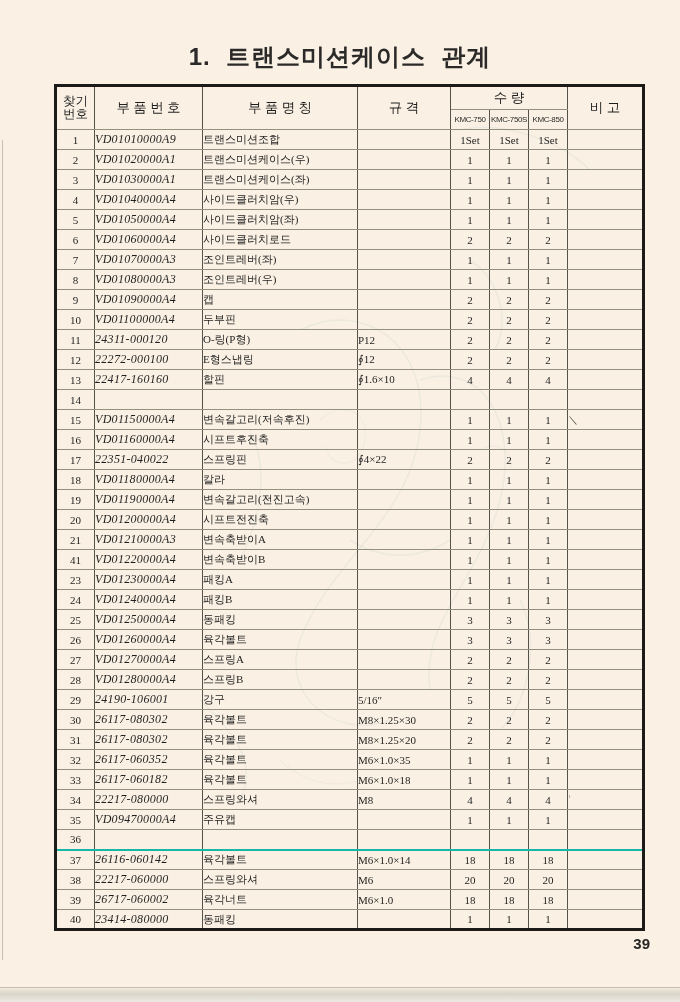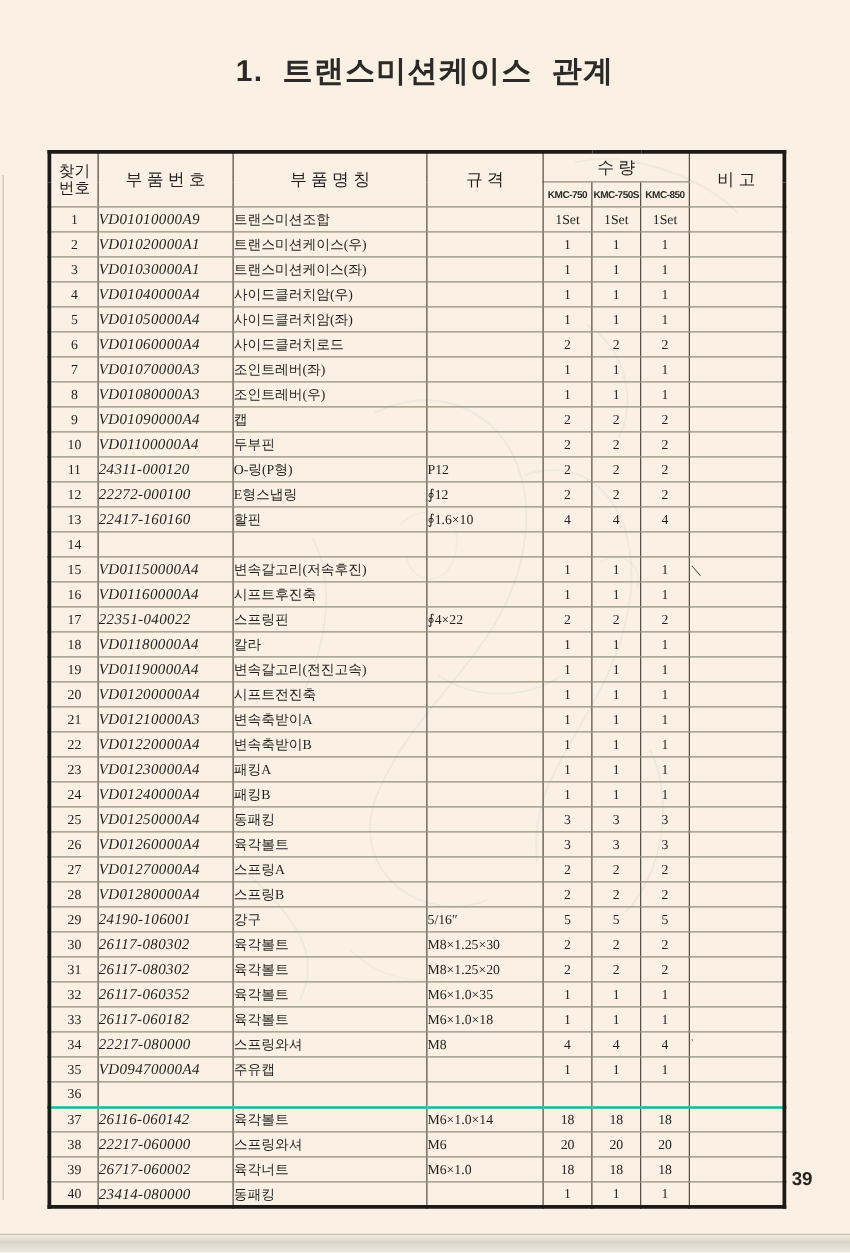--- a/index.html
+++ b/index.html
@@ -24,43 +24,42 @@
     pointer-events:none; opacity:0.8;
   }
   .title {
     position:absolute; top:41px; left:0; width:100%;
     text-align:center;
     font-family:"Liberation Sans", sans-serif;
     font-weight:bold; font-size:24px; letter-spacing:1px;
     color:#2b2a28; white-space:pre;
   }
   table.parts {
-    position:absolute; left:38px; top:84px; width:588px;
+    position:absolute; left:54px; top:84px; width:588px;
     border-collapse:collapse; table-layout:fixed;
     background:transparent;
-    margin-top:36px;
   }
   table.parts th, table.parts td {
     border-left:1px solid #55524a;
     border-right:1px solid #55524a;
     border-top:1px solid #93907f;
     border-bottom:1px solid #93907f;
     overflow:hidden; white-space:nowrap;
     padding:0;
   }
   table.parts { border:3px solid #1c1b18; }
   thead th {
     font-weight:normal; color:#1e1e1e;
     border-bottom:1px solid #55524a;
   }
   .h-main { font-size:13.5px; white-space:pre; height:22px; }
   .h-two-line { line-height:1.05; font-size:12.5px; }
   .h-sub {
     height:19px; font-family:"Liberation Sans", sans-serif;
-    font-size:8px; letter-spacing:-0.4px; color:#2a2a2a; font-weight:bold;
+    font-size:8px; letter-spacing:-0.4px; color:#2a2a2a; font-weight:normal;
   }
   tbody tr { height:20px; }
   tbody td { font-size:11.5px; }
   .c-no     { text-align:center; font-size:11px; }
   .c-part   { padding-left:9px;  font-size:12px; letter-spacing:0.3px;font-style:italic; }
   .c-name   { padding-left:7px;  font-size:11px; }
   .c-spec   { padding-left:6px;  font-size:11px; }
   .c-qty    { text-align:center; font-size:11px; }
   .c-remark { padding-left:13px; font-size:10px; color:#44423c; }
   
@@ -329,21 +328,21 @@
       <td class="c-no">21</td>
       <td class="c-part">VD01210000A3</td>
       <td class="c-name">변속축받이A</td>
       <td class="c-spec"></td>
       <td class="c-qty">1</td>
       <td class="c-qty">1</td>
       <td class="c-qty">1</td>
       <td class="c-remark"></td>
     </tr>
         <tr>
-      <td class="c-no">22</td>
+      <td class="c-no">41</td>
       <td class="c-part">VD01220000A4</td>
       <td class="c-name">변속축받이B</td>
       <td class="c-spec"></td>
       <td class="c-qty">1</td>
       <td class="c-qty">1</td>
       <td class="c-qty">1</td>
       <td class="c-remark"></td>
     </tr>
         <tr>
       <td class="c-no">23</td>

